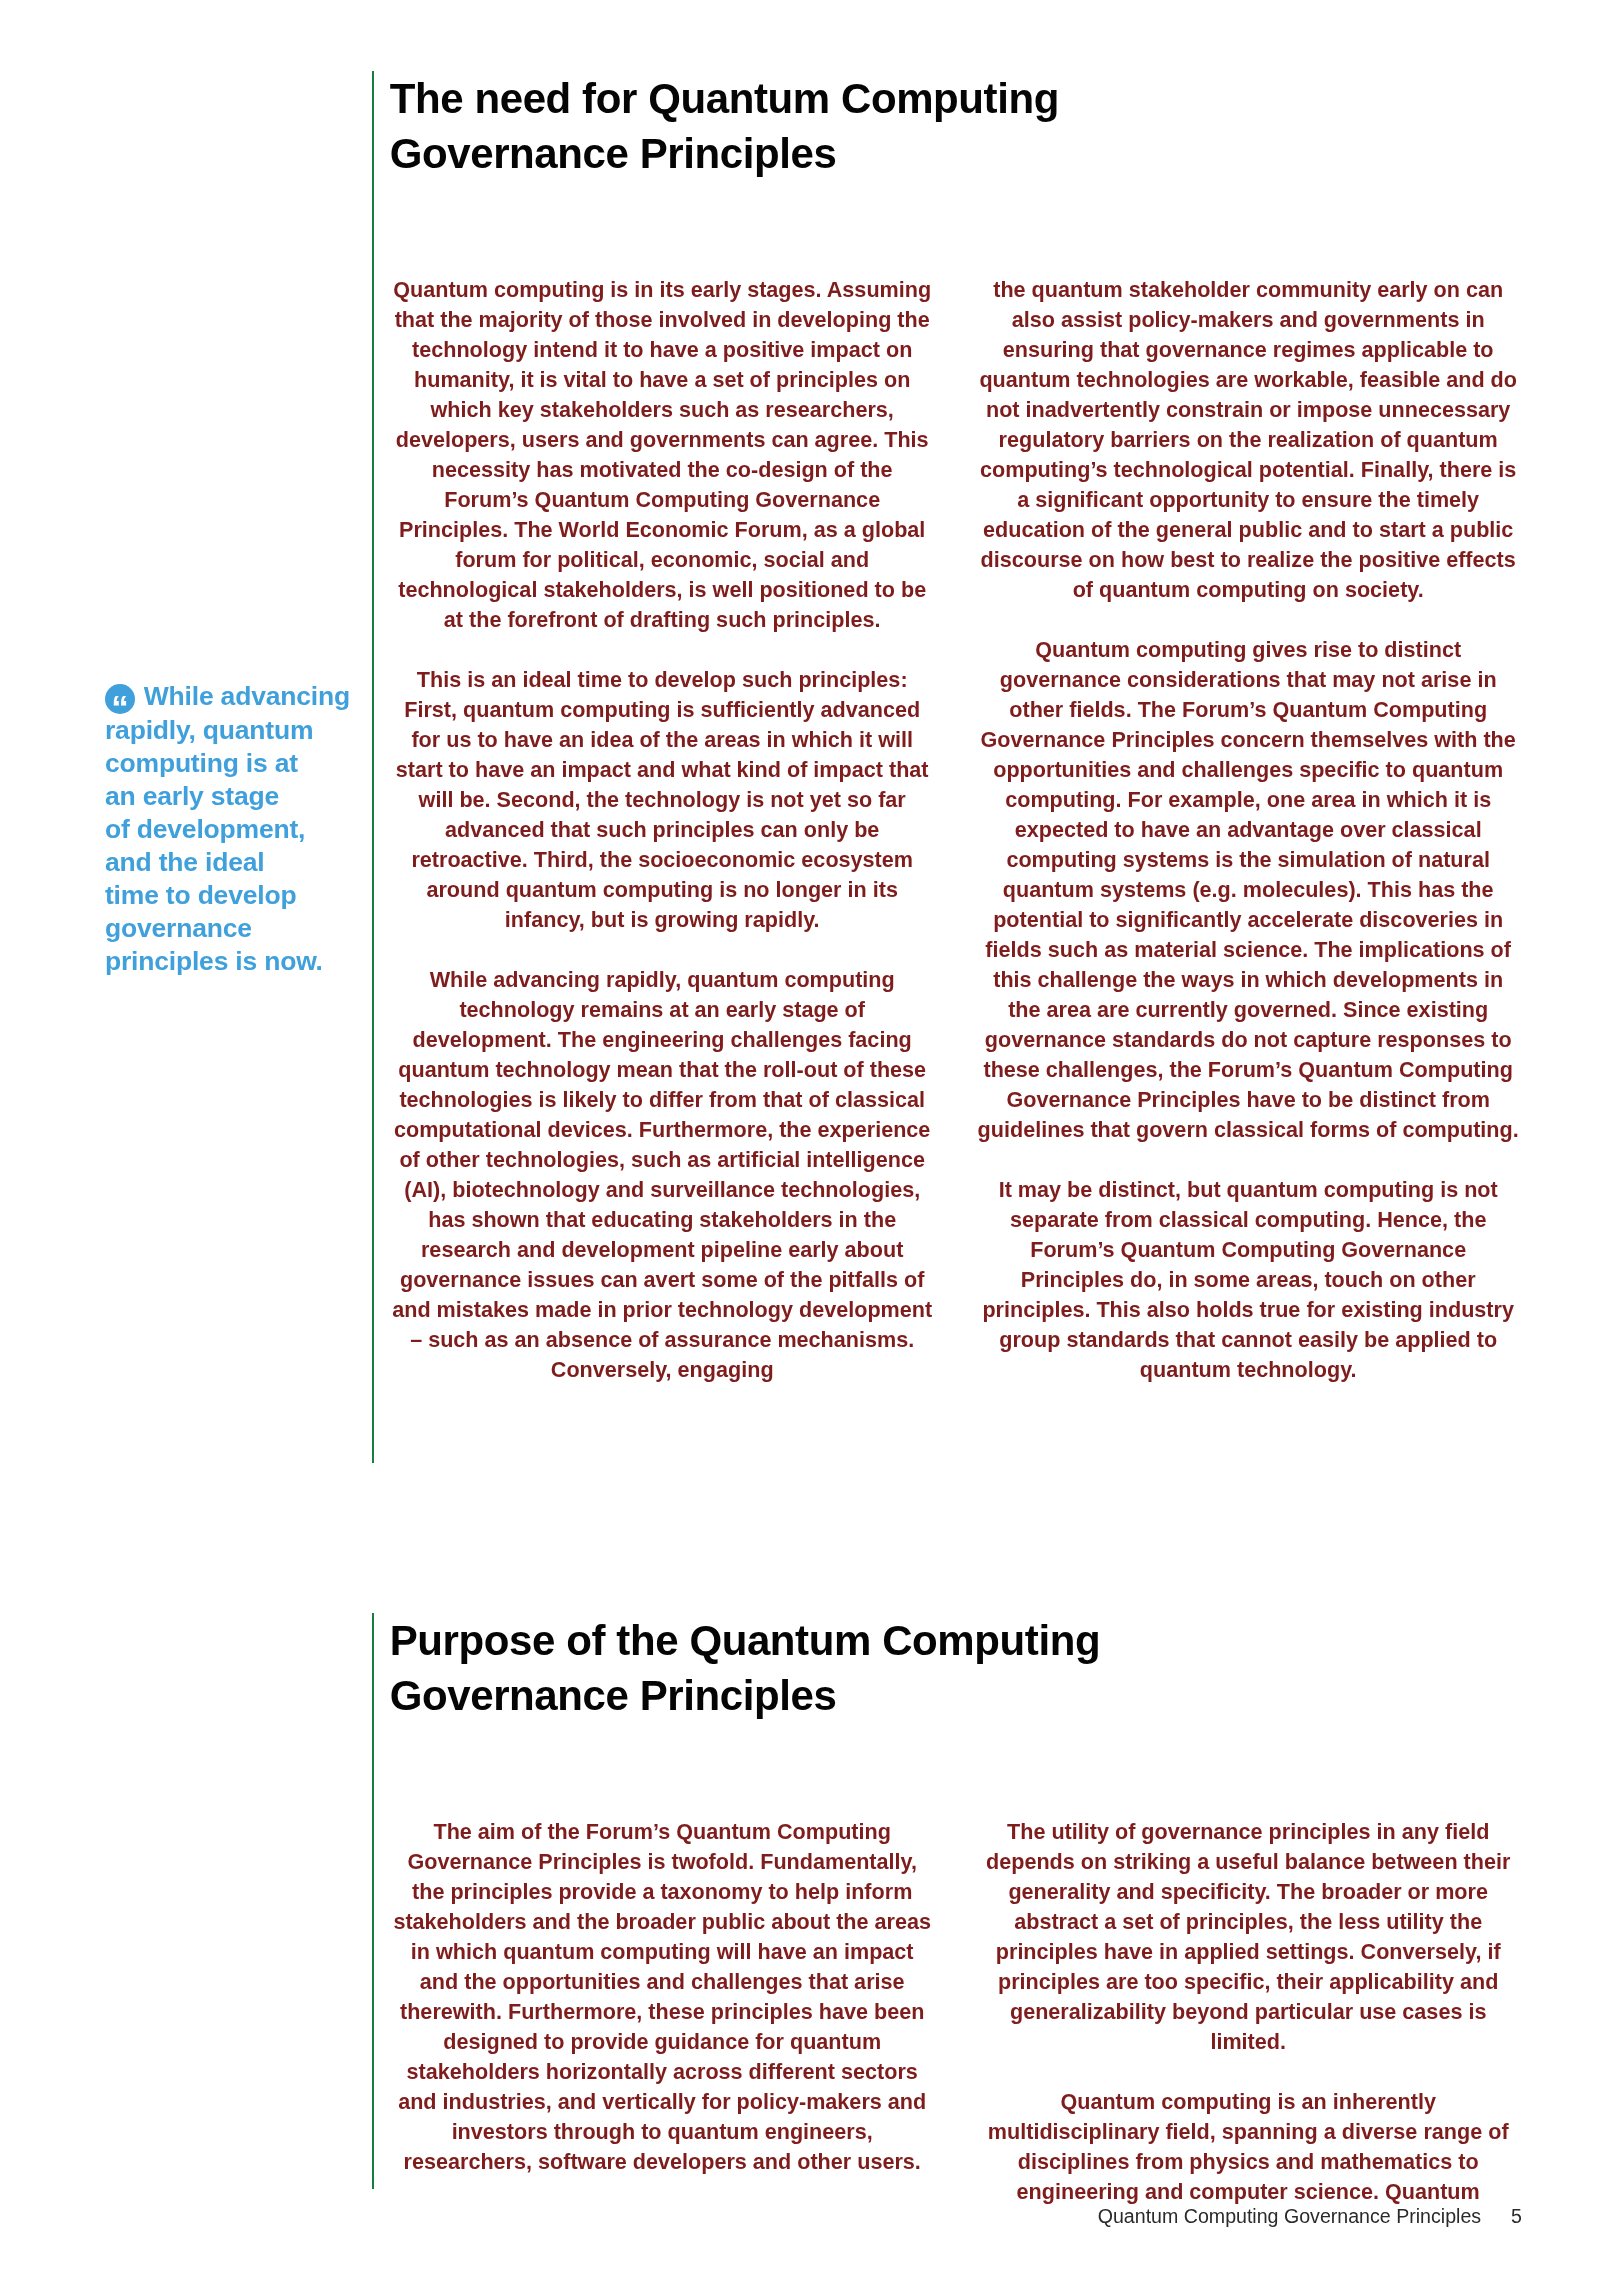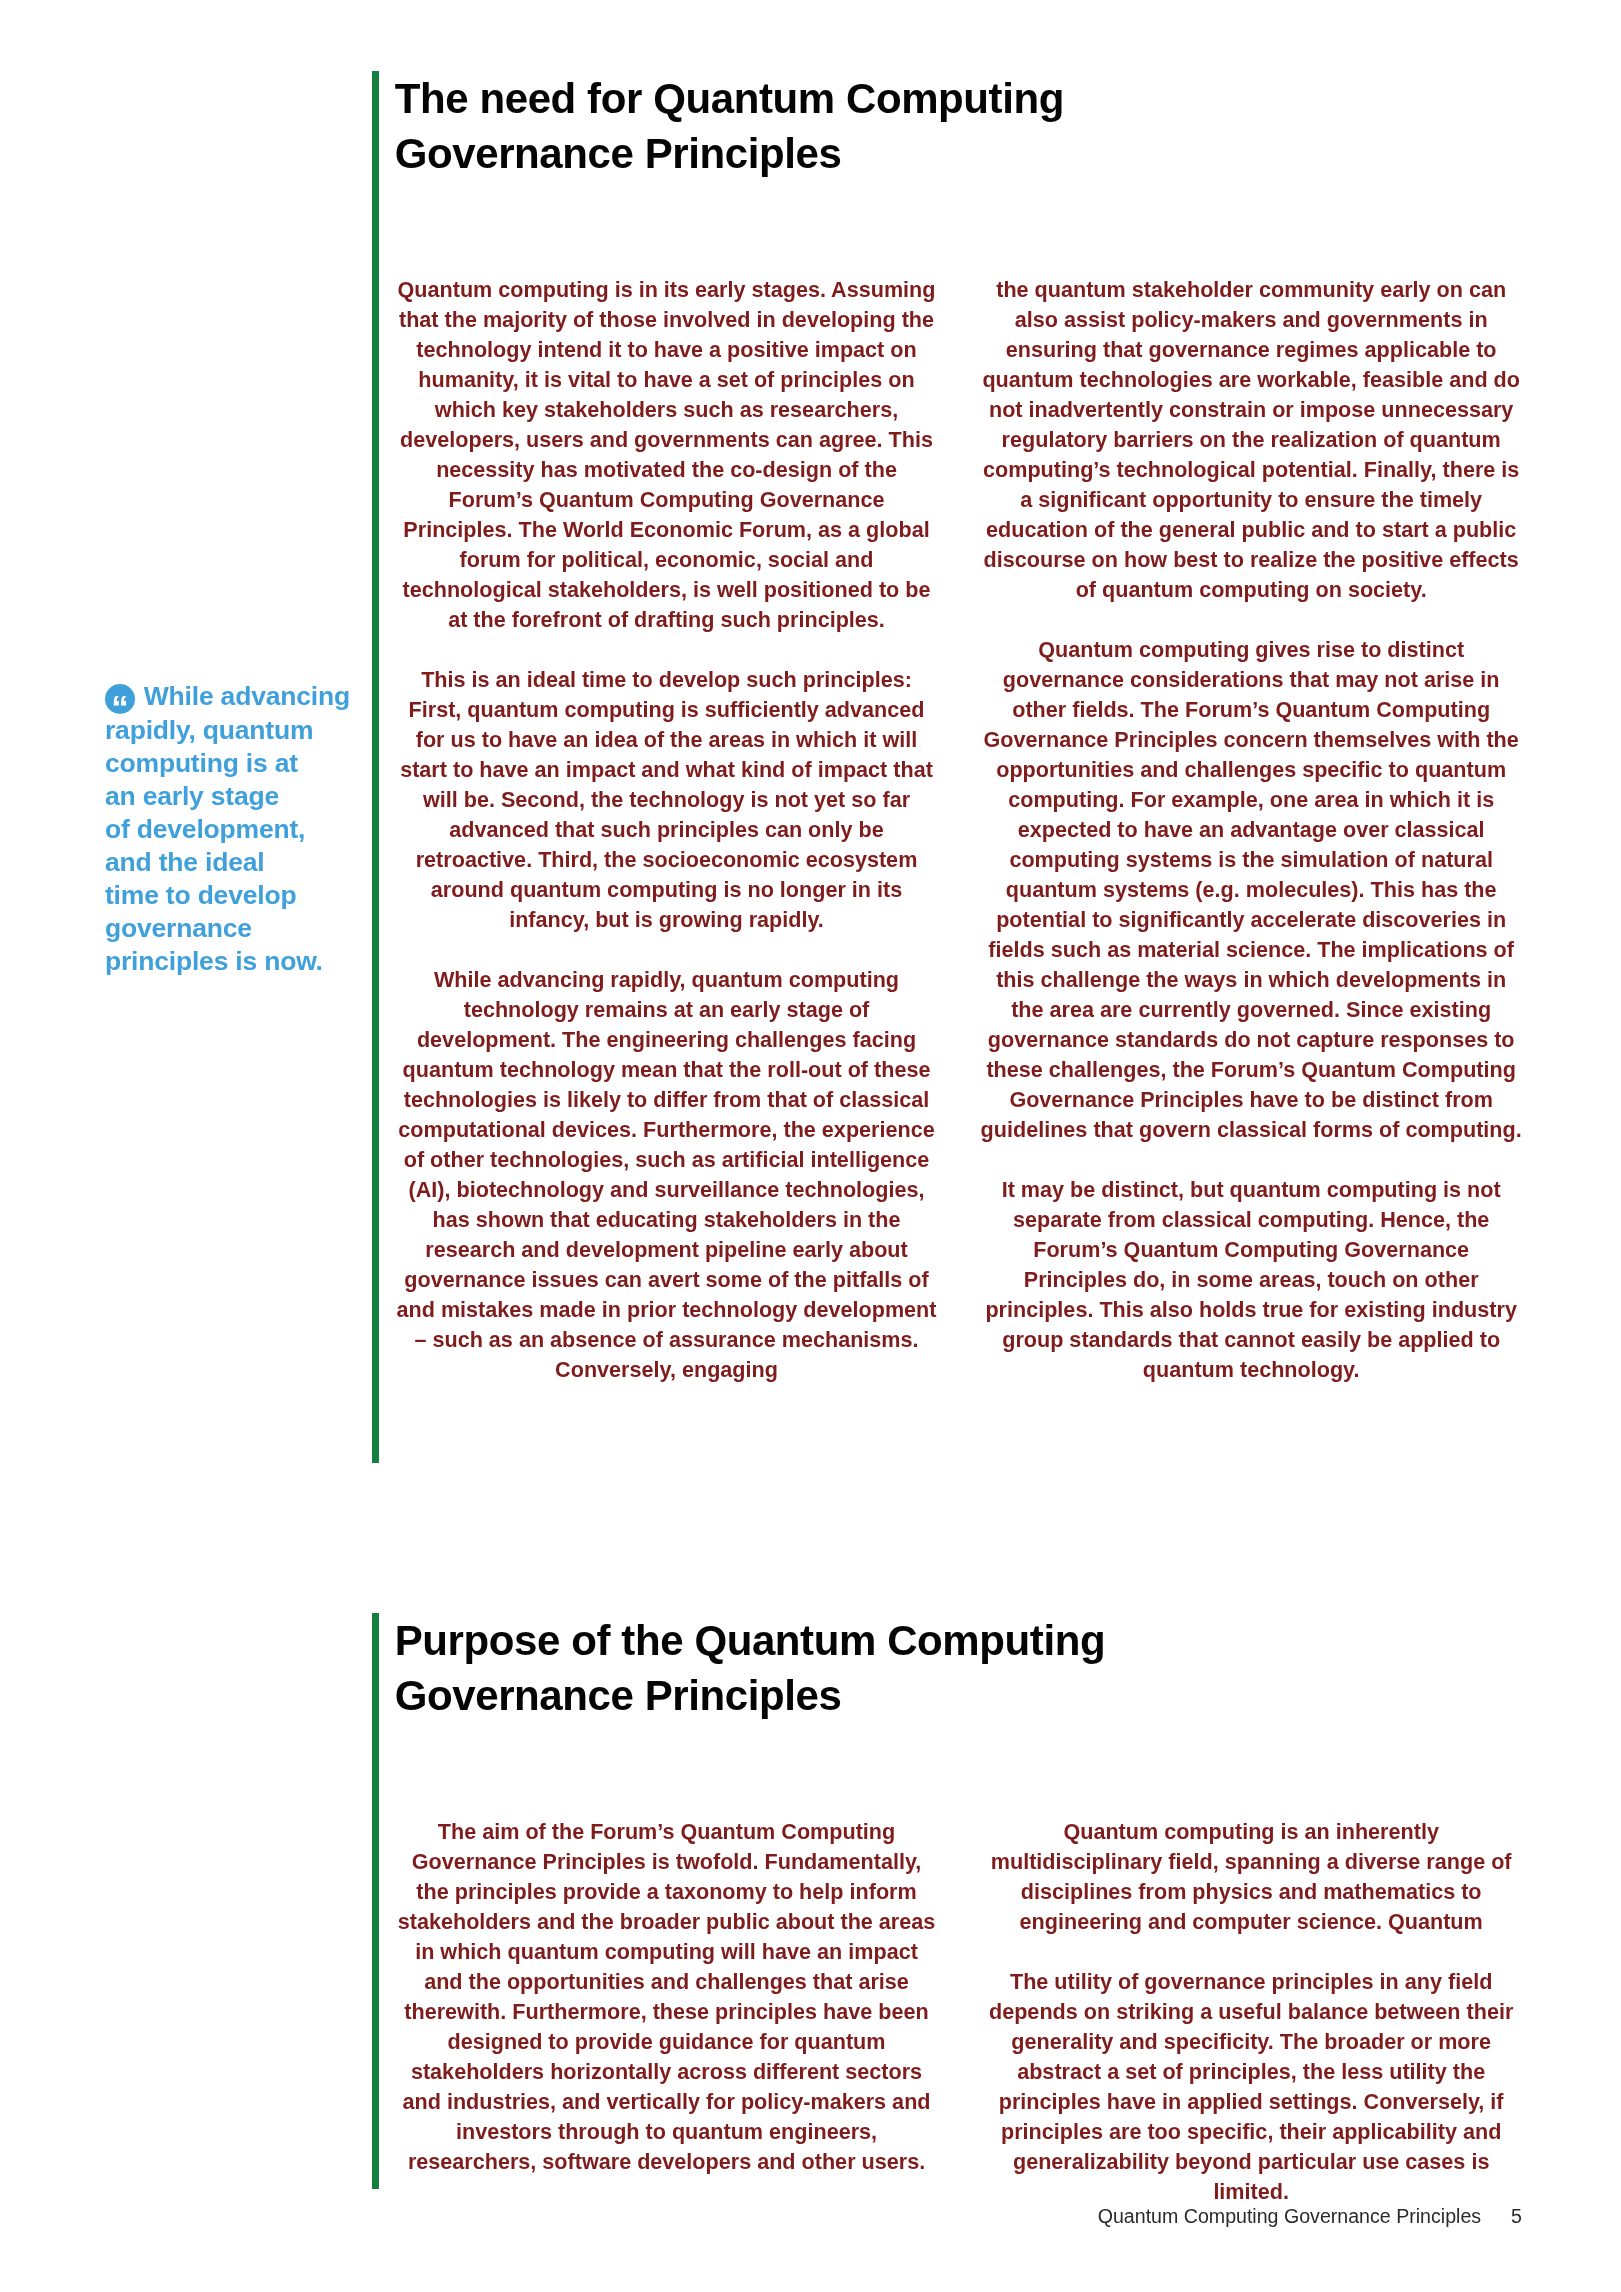--- a/index.html
+++ b/index.html
@@ -7,21 +7,21 @@
     position:relative;
     width:1621px; height:2293px;
     background:#ffffff;
     font-family:"Liberation Sans", sans-serif;
     overflow:hidden;
   }
   .section {
     position:absolute;
     left:372px;
     width:1151px;
-    border-left:7px solid #15803d;
+    border-left:2px solid #15803d;
     padding-left:15.7px;
     box-sizing:border-box;
   }
   #section-1 { top:71px;  height:1392px; }
   #section-2 { top:1613px; height:576px; }
   h1.section-heading {
     margin:0 0 94px 0;
     font-size:42px;
     line-height:55px;
     font-weight:bold;
@@ -114,22 +114,22 @@
   </div>
 
   <div class="section" id="section-2">
     <h1 class="section-heading">Purpose of the Quantum Computing
 Governance Principles</h1>
     <div class="columns">
       <div class="col">
         <p class="body-par">The aim of the Forum’s Quantum Computing Governance Principles is twofold. Fundamentally, the principles provide a taxonomy to help inform stakeholders and the broader public about the areas in which quantum computing will have an impact and the opportunities and challenges that arise therewith. Furthermore, these principles have been designed to provide guidance for quantum stakeholders horizontally across different sectors and industries, and vertically for policy-makers and investors through to quantum engineers, researchers, software developers and other users.</p>
       </div>
       <div class="col">
+        <p class="body-par">The utility of governance principles in any field depends on striking a useful balance between their generality and specificity. The broader or more abstract a set of principles, the less utility the principles have in applied settings. Conversely, if principles are too specific, their applicability and generalizability beyond particular use cases is limited.</p>
         <p class="body-par">Quantum computing is an inherently multidisciplinary field, spanning a diverse range of disciplines from physics and mathematics to engineering and computer science. Quantum</p>
-        <p class="body-par">The utility of governance principles in any field depends on striking a useful balance between their generality and specificity. The broader or more abstract a set of principles, the less utility the principles have in applied settings. Conversely, if principles are too specific, their applicability and generalizability beyond particular use cases is limited.</p>
       </div>
     </div>
   </div>
 
   <div class="footer">
     <span>Quantum Computing Governance Principles</span>
     <span>5</span>
   </div>
 
 </div>

